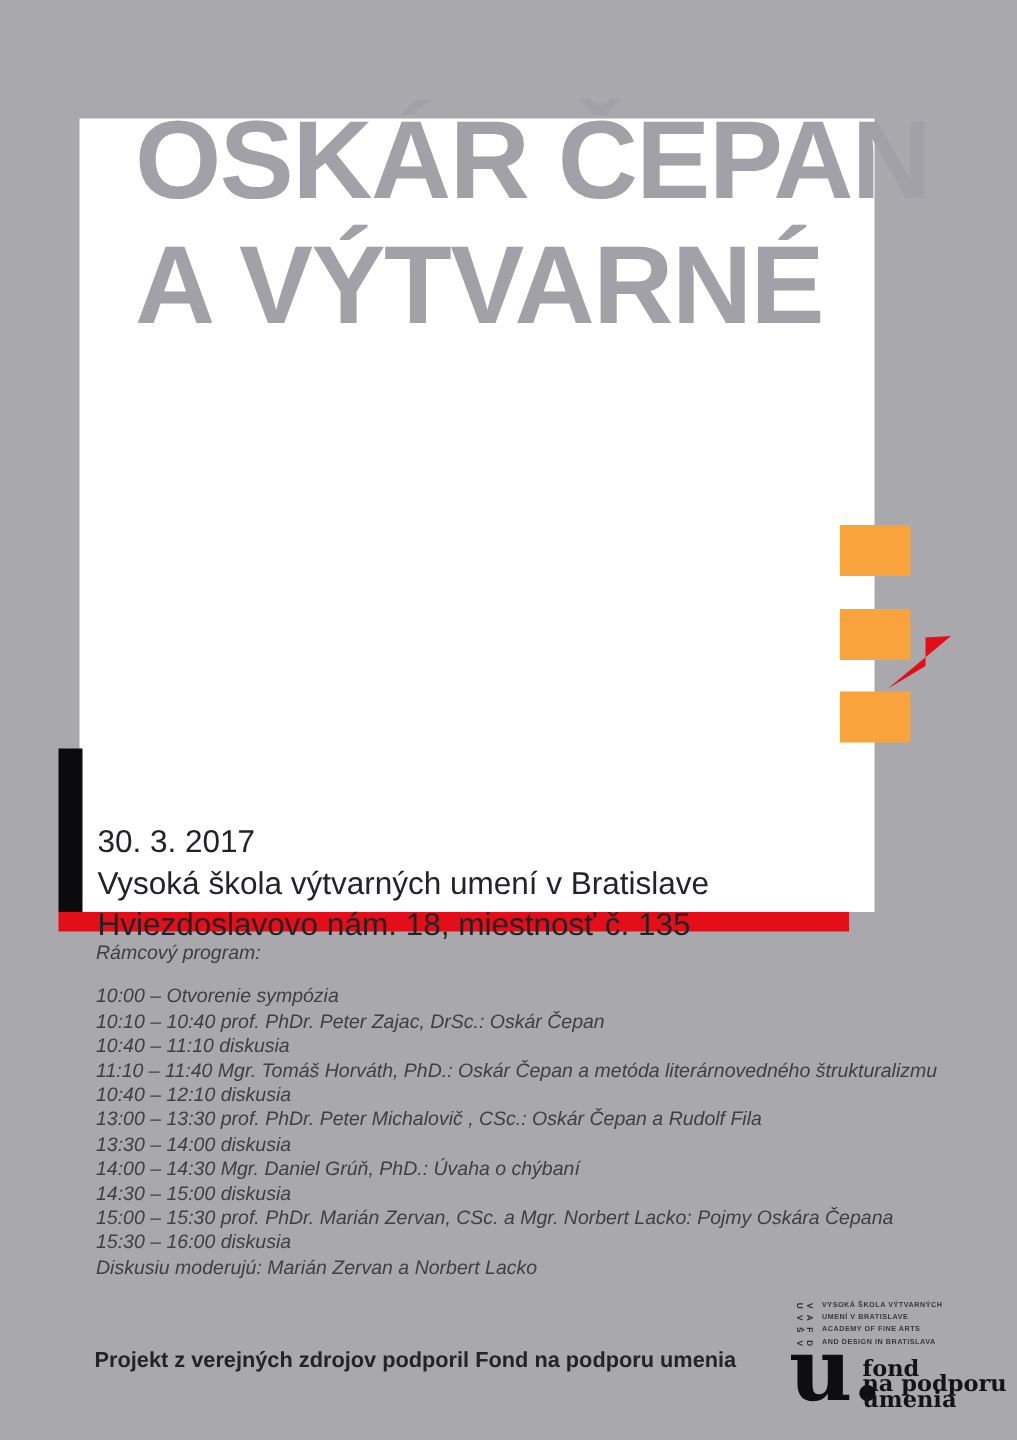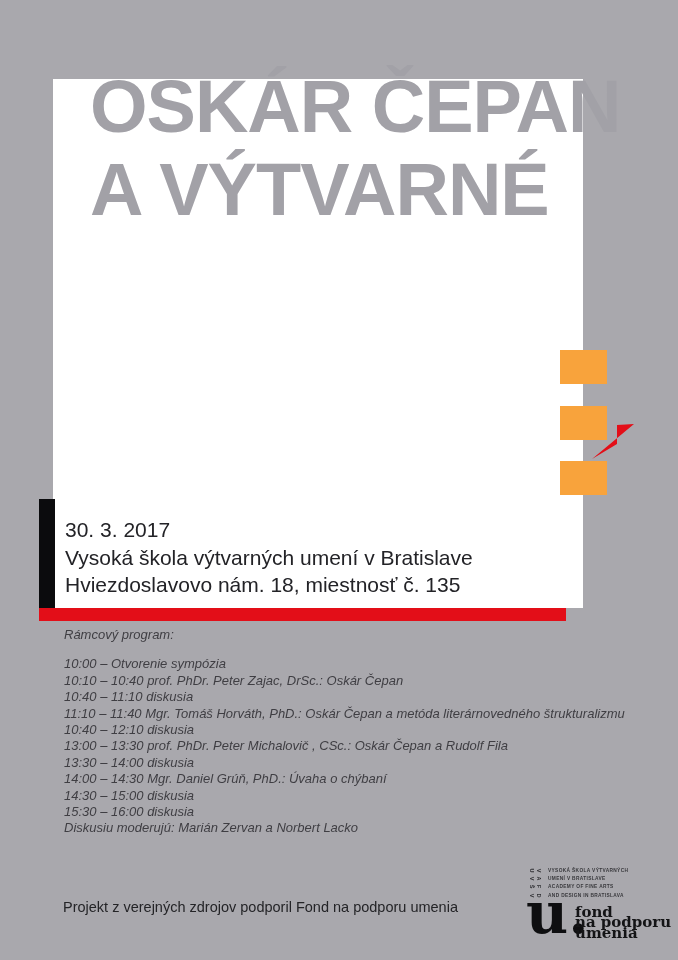--- a/index.html
+++ b/index.html
@@ -18,33 +18,33 @@
   }
 
   .sq { position:absolute; left:560px; width:47px; height:34px; background:#f8a33c; z-index:3; }
   .sq1 { top:350px; } .sq2 { top:406px; } .sq3 { top:461px; }
   .arrow { position:absolute; left:588px; top:420px; z-index:3; }
 
   .black-bar { position:absolute; left:39px; top:499px; width:16px; height:109px; background:#0b0b0d; z-index:2; }
   .red-line  { position:absolute; left:39px; top:608px; width:527px; height:13px; background:#e30e18; z-index:2; }
 
   .event {
-    position:absolute; left:65px; top:516px; z-index:4;
+    position:absolute; left:65px; top:548px; z-index:4;
     font-size:21px; line-height:27.5px; color:#232327; white-space:nowrap;
   }
 
   .program {
     position:absolute; left:64px; top:627px; z-index:4;
     font-size:13px; line-height:16.4px; color:#3f3e43; white-space:nowrap;font-style:italic;
   }
   .program-heading { margin-bottom:13px; }
 
   .footer-note {
     position:absolute; left:63px; top:899px; z-index:4;
-    font-size:14.5px; font-weight:400; color:#242427; white-space:nowrap;
+    font-size:14.5px; font-weight:700; color:#242427; white-space:nowrap;
   }
 
   .vsvu { position:absolute; left:529px; top:866px; z-index:4; color:#38383c; }
   .vsvu-row { display:flex; align-items:center; height:8.4px; }
   .vg {
     display:inline-block; width:5px; line-height:5px; margin-right:2px;
     transform:rotate(90deg); font-size:5.5px; font-weight:700; color:#2e2e32; text-align:center;
   }
   .vsvu-text { font-size:4.8px; font-weight:700; letter-spacing:0.35px; margin-left:5px; white-space:nowrap; }
 
@@ -93,20 +93,21 @@
     <div>
         <div class="program-line">10:00 – Otvorenie sympózia</div>
         <div class="program-line">10:10 – 10:40 prof. PhDr. Peter Zajac, DrSc.: Oskár Čepan</div>
         <div class="program-line">10:40 – 11:10 diskusia</div>
         <div class="program-line">11:10 – 11:40 Mgr. Tomáš Horváth, PhD.: Oskár Čepan a metóda literárnovedného štrukturalizmu</div>
         <div class="program-line">10:40 – 12:10 diskusia</div>
         <div class="program-line">13:00 – 13:30 prof. PhDr. Peter Michalovič , CSc.: Oskár Čepan a Rudolf Fila</div>
         <div class="program-line">13:30 – 14:00 diskusia</div>
         <div class="program-line">14:00 – 14:30 Mgr. Daniel Grúň, PhD.: Úvaha o chýbaní</div>
         <div class="program-line">14:30 – 15:00 diskusia</div>
+        <div class="program-line">15:00 – 15:30 prof. PhDr. Marián Zervan, CSc. a Mgr. Norbert Lacko: Pojmy Oskára Čepana</div>
         <div class="program-line">15:30 – 16:00 diskusia</div>
         <div class="program-line">Diskusiu moderujú: Marián Zervan a Norbert Lacko</div>
       </div>
   </div>
 
   <div class="footer-note">Projekt z verejných zdrojov podporil Fond na podporu umenia</div>
 
   <div class="vsvu">
       <div class="vsvu-row">
       <span class="vg">U</span>

